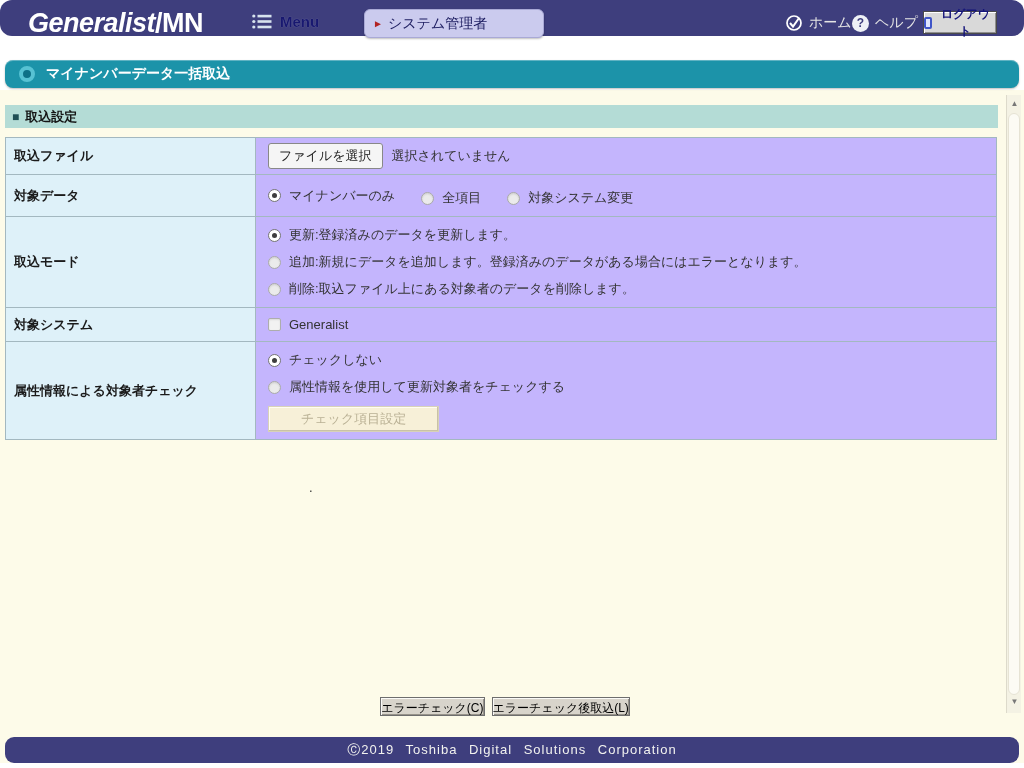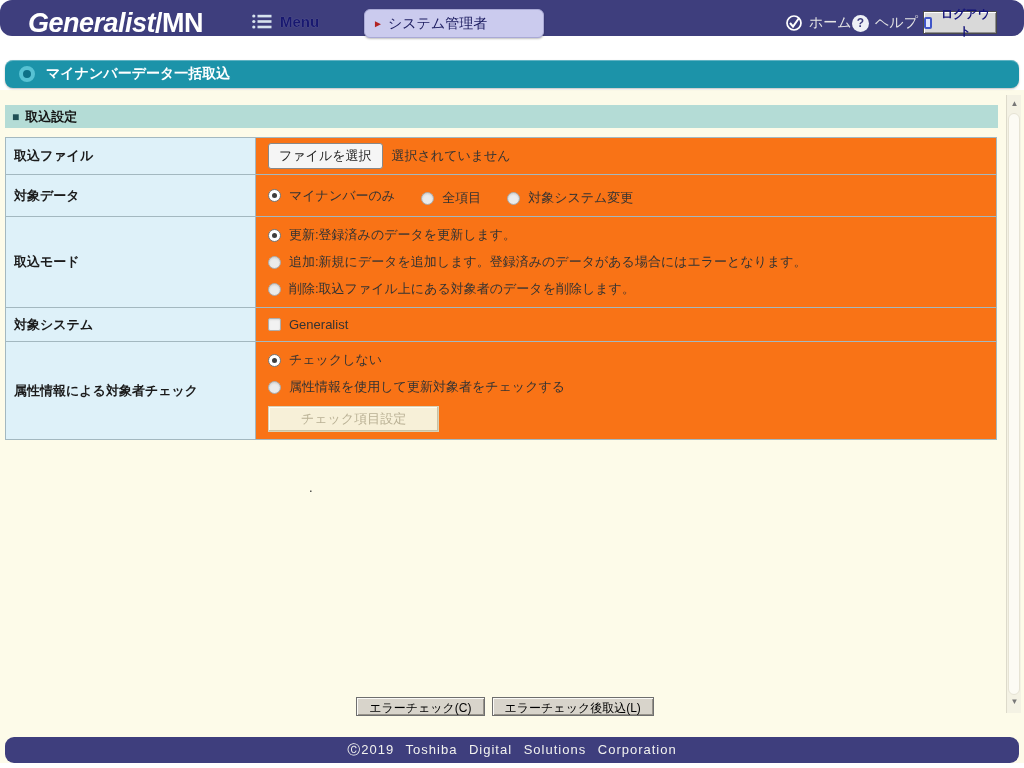--- a/index.html
+++ b/index.html
@@ -58,21 +58,21 @@
     background:#b4dcd6; display:flex; align-items:center; padding-left:7px; gap:6px; }
   .section-marker { color:#1f4f55; font-size:12px; }
   .section-title { color:#141414; font-size:13px; font-weight:bold; }
 
   
   .form-table { position:absolute; left:5px; top:137px; width:992px;
     border-collapse:collapse; table-layout:fixed; }
   .form-table td { border:1px solid #a3b8c0; vertical-align:middle; }
   .form-table td.lbl { width:250px; background:#def1f9; color:#1b1b1b;
     font-size:13px; font-weight:bold; padding-left:8px; }
-  .form-table td.val { background:#f97316; padding:5px 6px 5px 12px;
+  .form-table td.val { background:#c4b5fd; padding:5px 6px 5px 12px;
     color:#2e2e2e; font-size:13px; }
   tr.r1 { height:33px; } tr.r2 { height:34px; } tr.r3 { height:88px; }
   tr.r4 { height:34px; } tr.r5 { height:84px; }
 
   .file-row { display:flex; align-items:center; gap:9px; }
   .file-btn { background:#f5f5f5; border:1px solid #888888; border-radius:3px;
     padding:3px 10px; font-size:13px; color:#222; cursor:pointer;
     font-family:"Liberation Sans","DejaVu Sans",sans-serif; }
   .file-status { color:#333; }
 
@@ -98,21 +98,21 @@
     font-family:"Liberation Sans","DejaVu Sans",sans-serif; }
 
   
   .stray-dot { position:absolute; left:309px; top:480px; color:#333; font-size:13px; }
 
   
   .actions { position:absolute; left:0; top:697px; width:1010px; display:flex;
     justify-content:center; gap:7px; }
   .action-btn { background:#d8d4cb; border:1px solid #6e6e6e;
     box-shadow:inset 1px 1px 0 #fbfaf7, inset -1px -1px 0 #97938a;
-    color:#000; font-size:12px; padding:2px 12px; height:19px; cursor:pointer;
+    color:#000; font-size:12px; padding:2px 0; height:19px; cursor:pointer;
     font-family:"Liberation Sans","DejaVu Sans",sans-serif; }
 
   
   .footer-bar { position:absolute; left:5px; top:737px; width:1014px; height:26px;
     background:#3e3e7d; border-radius:9px; display:flex; align-items:center;
     justify-content:center; }
   .copyright { color:#f2f2ef; font-size:13px; letter-spacing:1px; word-spacing:7px; }
 
   
   .scrollbar { position:absolute; left:1006px; top:95px; width:15px; height:618px;

